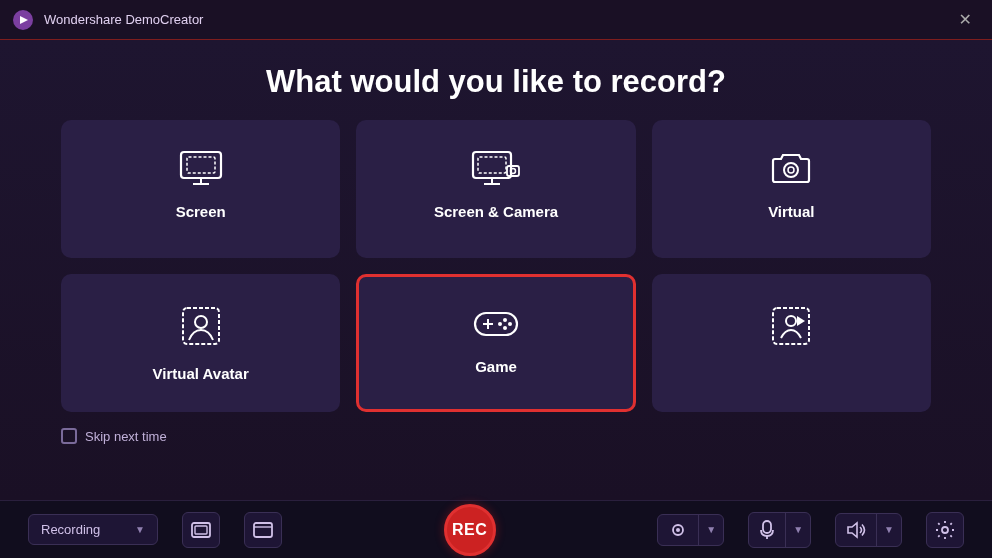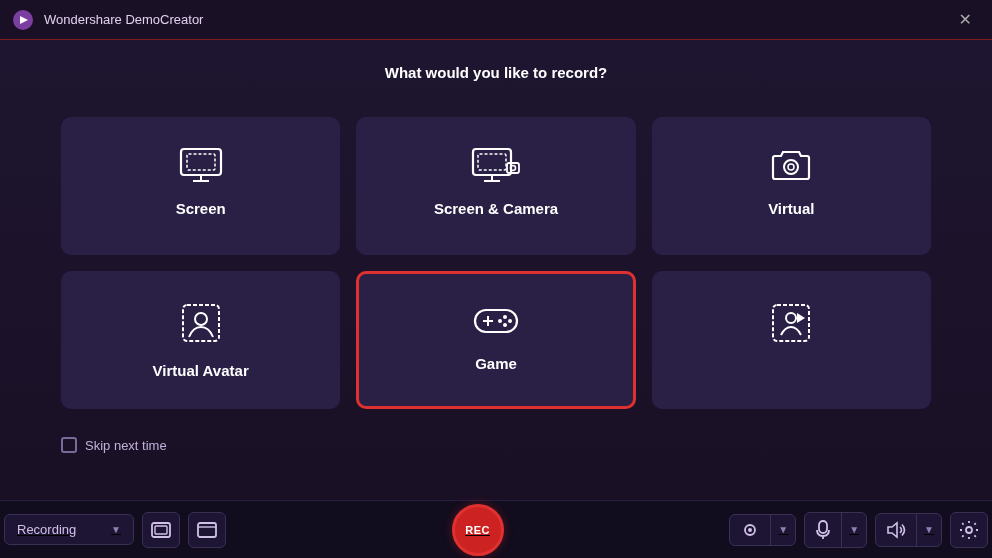--- a/index.html
+++ b/index.html
@@ -47,23 +47,23 @@
       flex: 1;
       display: flex;
       flex-direction: column;
       align-items: center;
       padding: 24px 60px 16px;
       background: linear-gradient(180deg, #1e1530 0%, #1a1025 100%);
     }
 
     .page-title {
       color: #ffffff;
-      font-size: 15px;
+      font-size: 31px;
       font-weight: 600;
-      margin-bottom: 36px;
+      margin-bottom: 20px;
     }
 
     .cards-grid {
       display: grid;
       grid-template-columns: repeat(3, 1fr);
       grid-template-rows: repeat(2, 1fr);
       gap: 16px;
       width: 100%;
       max-width: 870px;
     }
@@ -98,21 +98,21 @@
       color: #ffffff;
       font-size: 15px;
       font-weight: 600;
     }
 
     .skip-row {
       display: flex;
       align-items: center;
       width: 100%;
       max-width: 870px;
-      margin-top: 28px;
+      margin-top: 16px;
     }
 
     .skip-checkbox {
       width: 16px;
       height: 16px;
       border: 2px solid #7a6a9a;
       border-radius: 3px;
       margin-right: 8px;
       background: transparent;
       appearance: none;
@@ -124,25 +124,24 @@
       color: #c0b0d8;
       font-size: 13px;
     }
 
     
     .bottom-bar {
       height: 58px;
       background: #110d1e;
       display: flex;
       align-items: center;
-      padding: 0 4px;
-      gap: 8px;
+      padding: 0 28px;
+      gap: 24px;
       border-top: 1px solid #2a1f3d;
       flex-shrink: 0;
-      text-decoration: underline;
     }
 
     .dropdown-btn {
       background: #1e1535;
       border: 1px solid #3a2f55;
       border-radius: 6px;
       color: #d0c0e8;
       font-size: 13px;
       padding: 7px 12px;
       display: flex;
@@ -206,21 +205,21 @@
       width: 52px;
       height: 52px;
       border-radius: 50%;
       background: #cc2222;
       border: 3px solid #e03030;
       display: flex;
       align-items: center;
       justify-content: center;
       cursor: pointer;
       color: #fff;
-      font-size: 11px;
+      font-size: 16px;
       font-weight: 700;
       letter-spacing: 0.5px;
       box-shadow: 0 0 10px rgba(200,30,30,0.4);
     }
 
     .settings-btn {
       background: #1e1535;
       border: 1px solid #3a2f55;
       border-radius: 6px;
       color: #d0c0e8;

